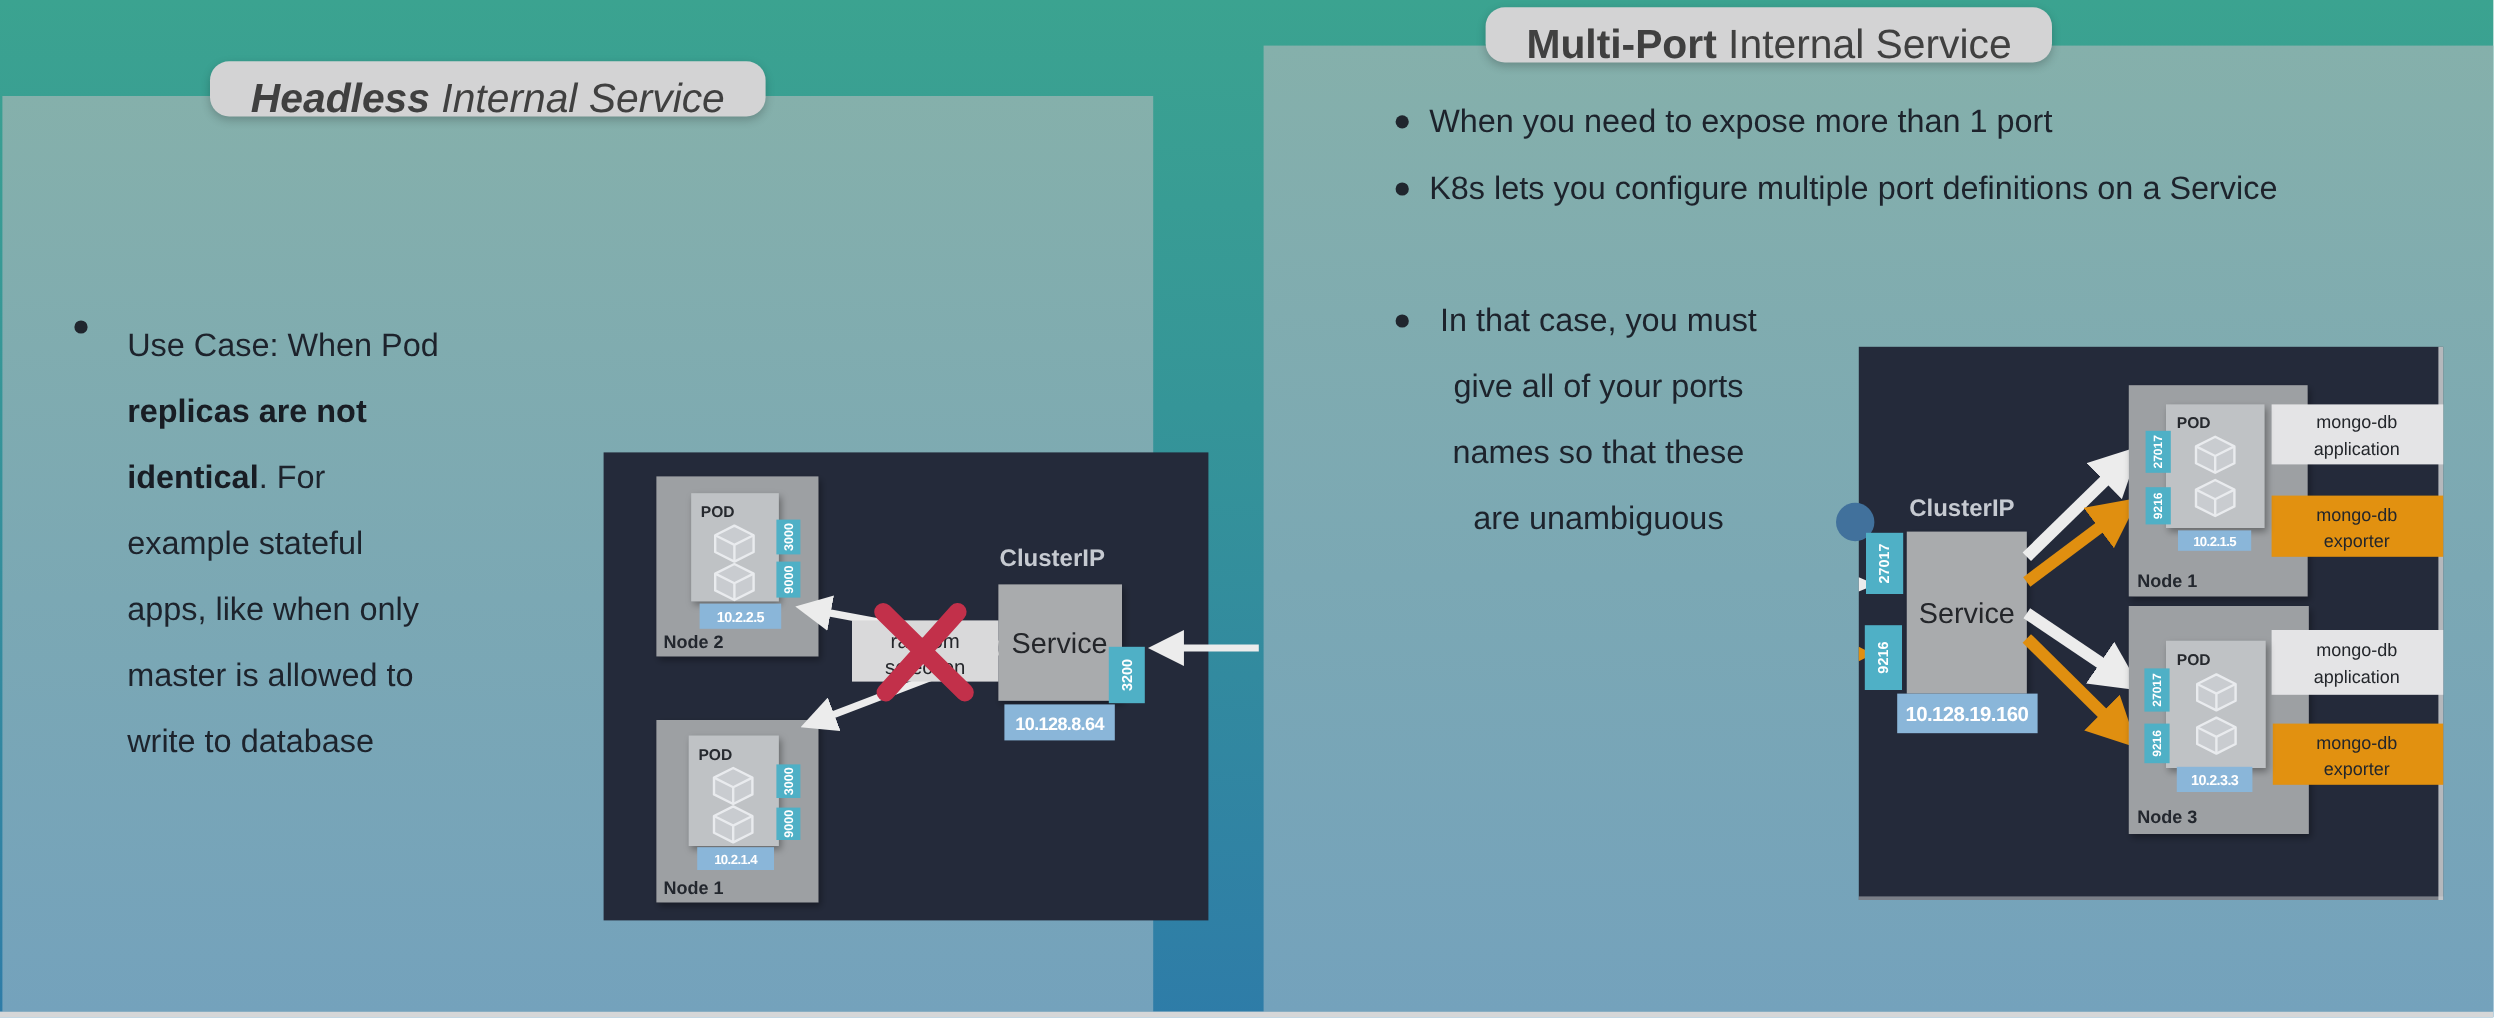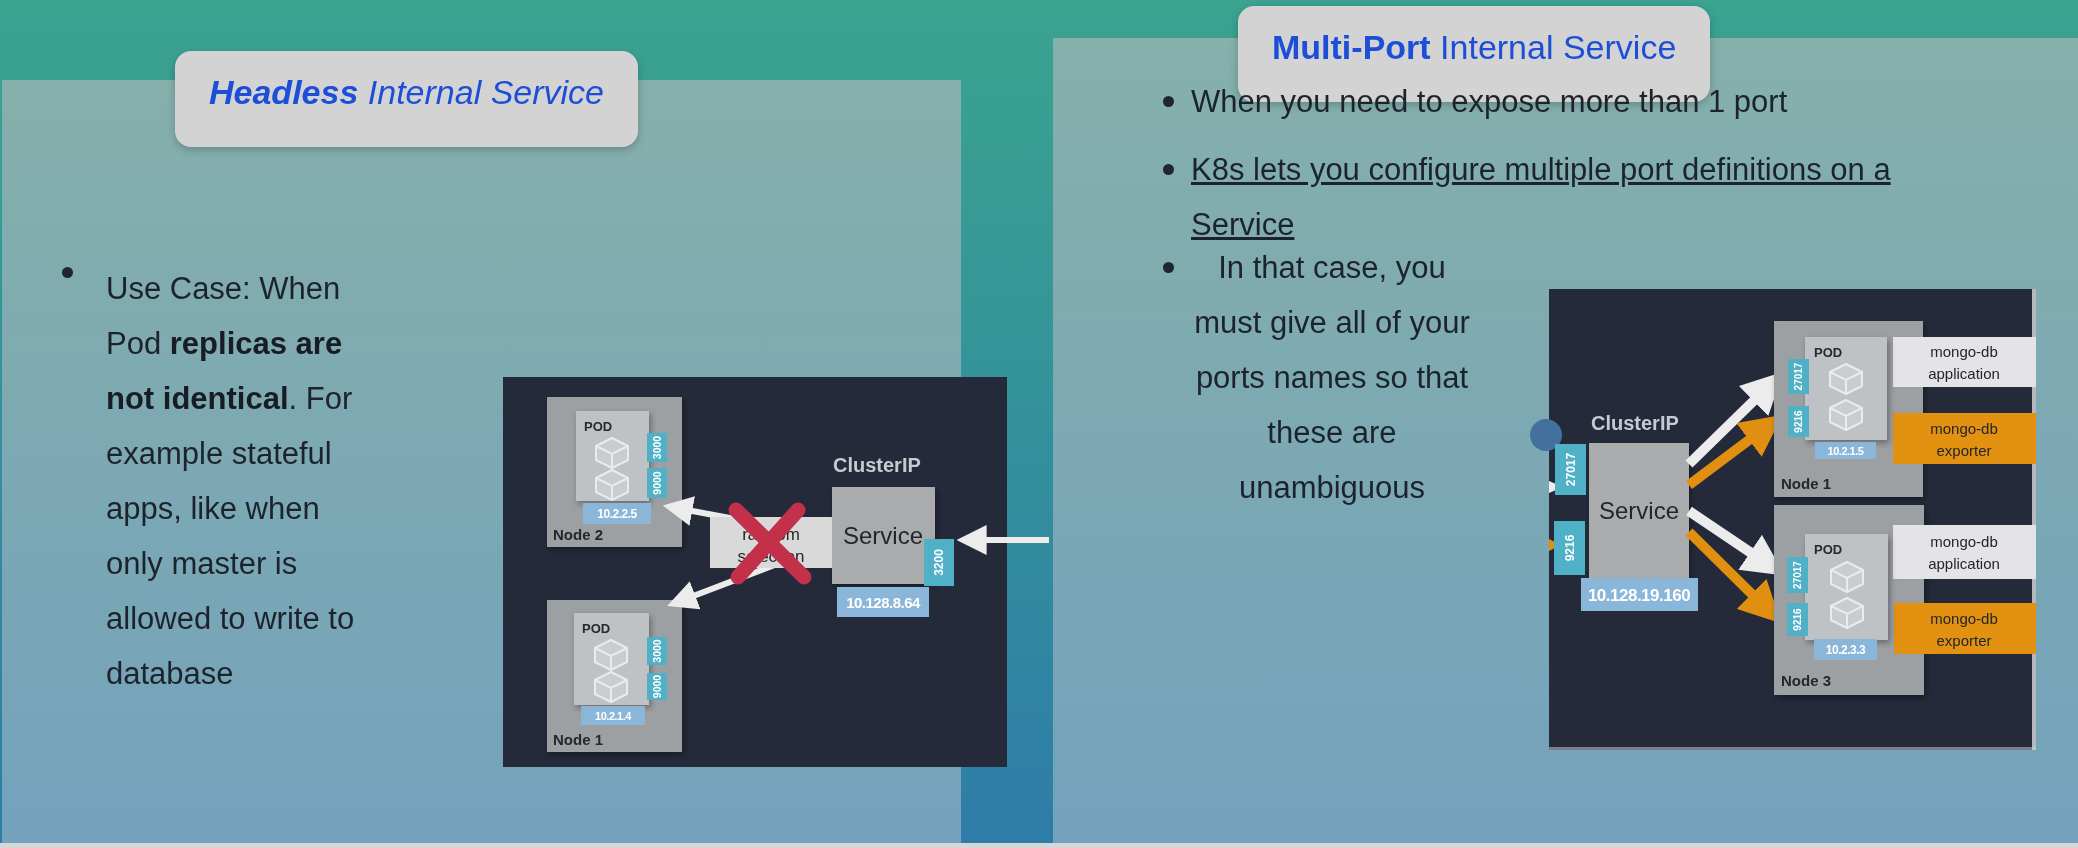--- a/index.html
+++ b/index.html
@@ -14,36 +14,36 @@
     position:absolute;
     background:linear-gradient(180deg,#85B0AB 0%,#7BA8B4 55%,#74A2BC 100%);
   }
   .card.left{left:2px;top:80px;width:959px;height:763px;}
   .card.right{left:1053px;top:38px;width:1025px;height:805px;}
   .bottom-strip{position:absolute;left:0;top:843px;width:2078px;height:5px;background:#D6D7D8;}
   .title-pill{
     position:absolute;
     background:#D3D3D4;
     border-radius:16px;
-    height:76px;line-height:62px;
-    padding:10px 34px;
-    font-size:34px;color:#1d4ed8;
+    height:46px;line-height:62px;
+    padding:0 34px;
+    font-size:34px;color:#404040;
     box-shadow:0 3px 8px rgba(0,0,0,.22);
     white-space:nowrap;
   }
   .title-pill .tbold{font-weight:bold;}
   .title-pill.left{left:175px;top:51px;font-style:italic;}
   .title-pill.right{left:1238px;top:6px;}
-  .bullet{position:absolute;display:flex;color:#1d232c;font-size:31px;line-height:55px;}
+  .bullet{position:absolute;display:flex;color:#1d232c;font-size:27px;line-height:55px;}
   .bullet .dot{width:11px;height:11px;border-radius:50%;background:#20262e;flex:0 0 11px;margin:22px 17px 0 0;}
   .bullet strong{font-weight:bold;color:#181d24;}
   .b-l1{left:62px;top:112px;width:690px;}
   .b-l2{left:62px;top:245px;width:330px;}
   .b-r1{left:1163px;top:74px;width:840px;}
-  .b-r2{left:1163px;top:142px;width:780px;text-decoration:underline;}
+  .b-r2{left:1163px;top:130px;width:780px;}
   .b-r3{left:1163px;top:240px;width:310px;text-align:center;}
   svg{position:absolute;overflow:visible;}
   svg text{font-family:"Liberation Sans",sans-serif;}
   .diag-left{left:503px;top:377px;}
   .diag-right{left:1541px;top:289px;}
   .nodebox{fill:#9DA0A3;}
   .podbox{fill:#BFC2C5;}
   .svcbox{fill:#A9ABAD;}
   .portbadge{fill:#4FB0C6;}
   .ipbadge{fill:#8AB6D9;}

